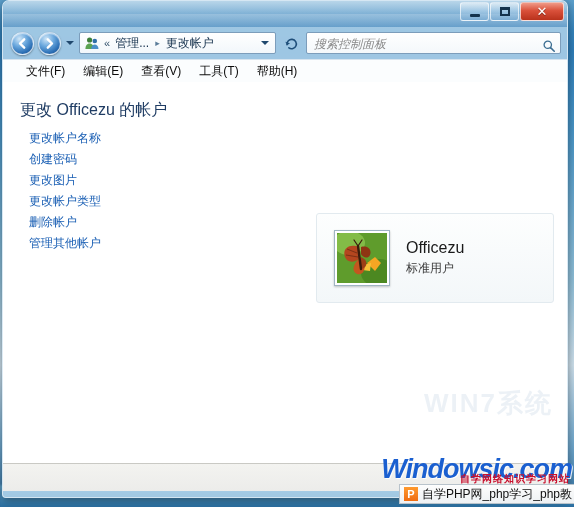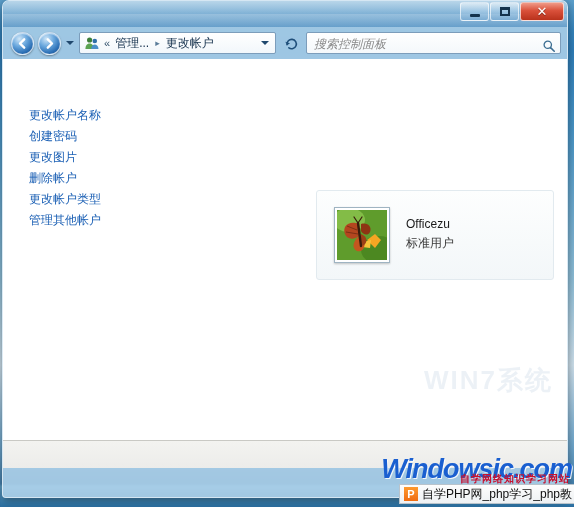--- a/index.html
+++ b/index.html
@@ -282,21 +282,21 @@
     width: 100%; height: 100%;
     position: relative;
     overflow: hidden;
     background:
       radial-gradient(ellipse at 72% 78%, #9fd24a 0%, #6fb52f 30%, #4e9422 58%, #3b7a1c 100%),
       linear-gradient(150deg, #bcd88f, #5f9f2a);
   }
   #avatar .pic svg { position: absolute; inset: 0; }
   .userinfo { min-width: 0; }
   .username {
-    font-size: 12px;
+    font-size: 16px;
     color: #1a1a1a;
     line-height: 1.15;
     white-space: nowrap;
   }
   .usertype {
     font-size: 12px;
     color: #3a3a3a;
     margin-top: 3px;
     white-space: nowrap;
   }
@@ -445,30 +445,38 @@
 
     <div id="searchbox">
       <span class="ph">搜索控制面板</span>
       <svg width="14" height="14" viewBox="0 0 16 16">
         <circle cx="6.6" cy="6.6" r="4.2" fill="none" stroke="#3c6e92" stroke-width="1.5"></circle>
         <path d="M9.8 9.8 L14 14" stroke="#3c6e92" stroke-width="1.8" stroke-linecap="round"></path>
       </svg>
     </div>
   </div>
 
+  <div id="menubar">
+    <span class="menuitem">文件(F)</span>
+    <span class="menuitem">编辑(E)</span>
+    <span class="menuitem">查看(V)</span>
+    <span class="menuitem">工具(T)</span>
+    <span class="menuitem">帮助(H)</span>
+  </div>
 
   <div id="content">
 
+    <div id="pagetitle">更改 Officezu 的帐户</div>
 
     <div id="tasklinks">
       <span class="tasklink">更改帐户名称</span>
       <span class="tasklink">创建密码</span>
       <span class="tasklink">更改图片</span>
+      <span class="tasklink">更改帐户类型</span>
       <span class="tasklink">删除帐户</span>
-      <span class="tasklink">更改帐户类型</span>
       <span class="tasklink spaced">管理其他帐户</span>
     </div>
 
     <div id="userpanel">
       <div id="avatar">
         <div class="pic">
           <svg viewBox="0 0 50 50" preserveAspectRatio="none">
             <rect x="0" y="0" width="50" height="50" fill="#5f9c2c"></rect>
             <ellipse cx="12" cy="10" rx="16" ry="12" fill="#8cc44f" opacity=".8"></ellipse>
             <ellipse cx="42" cy="40" rx="18" ry="14" fill="#47831f" opacity=".8"></ellipse>

